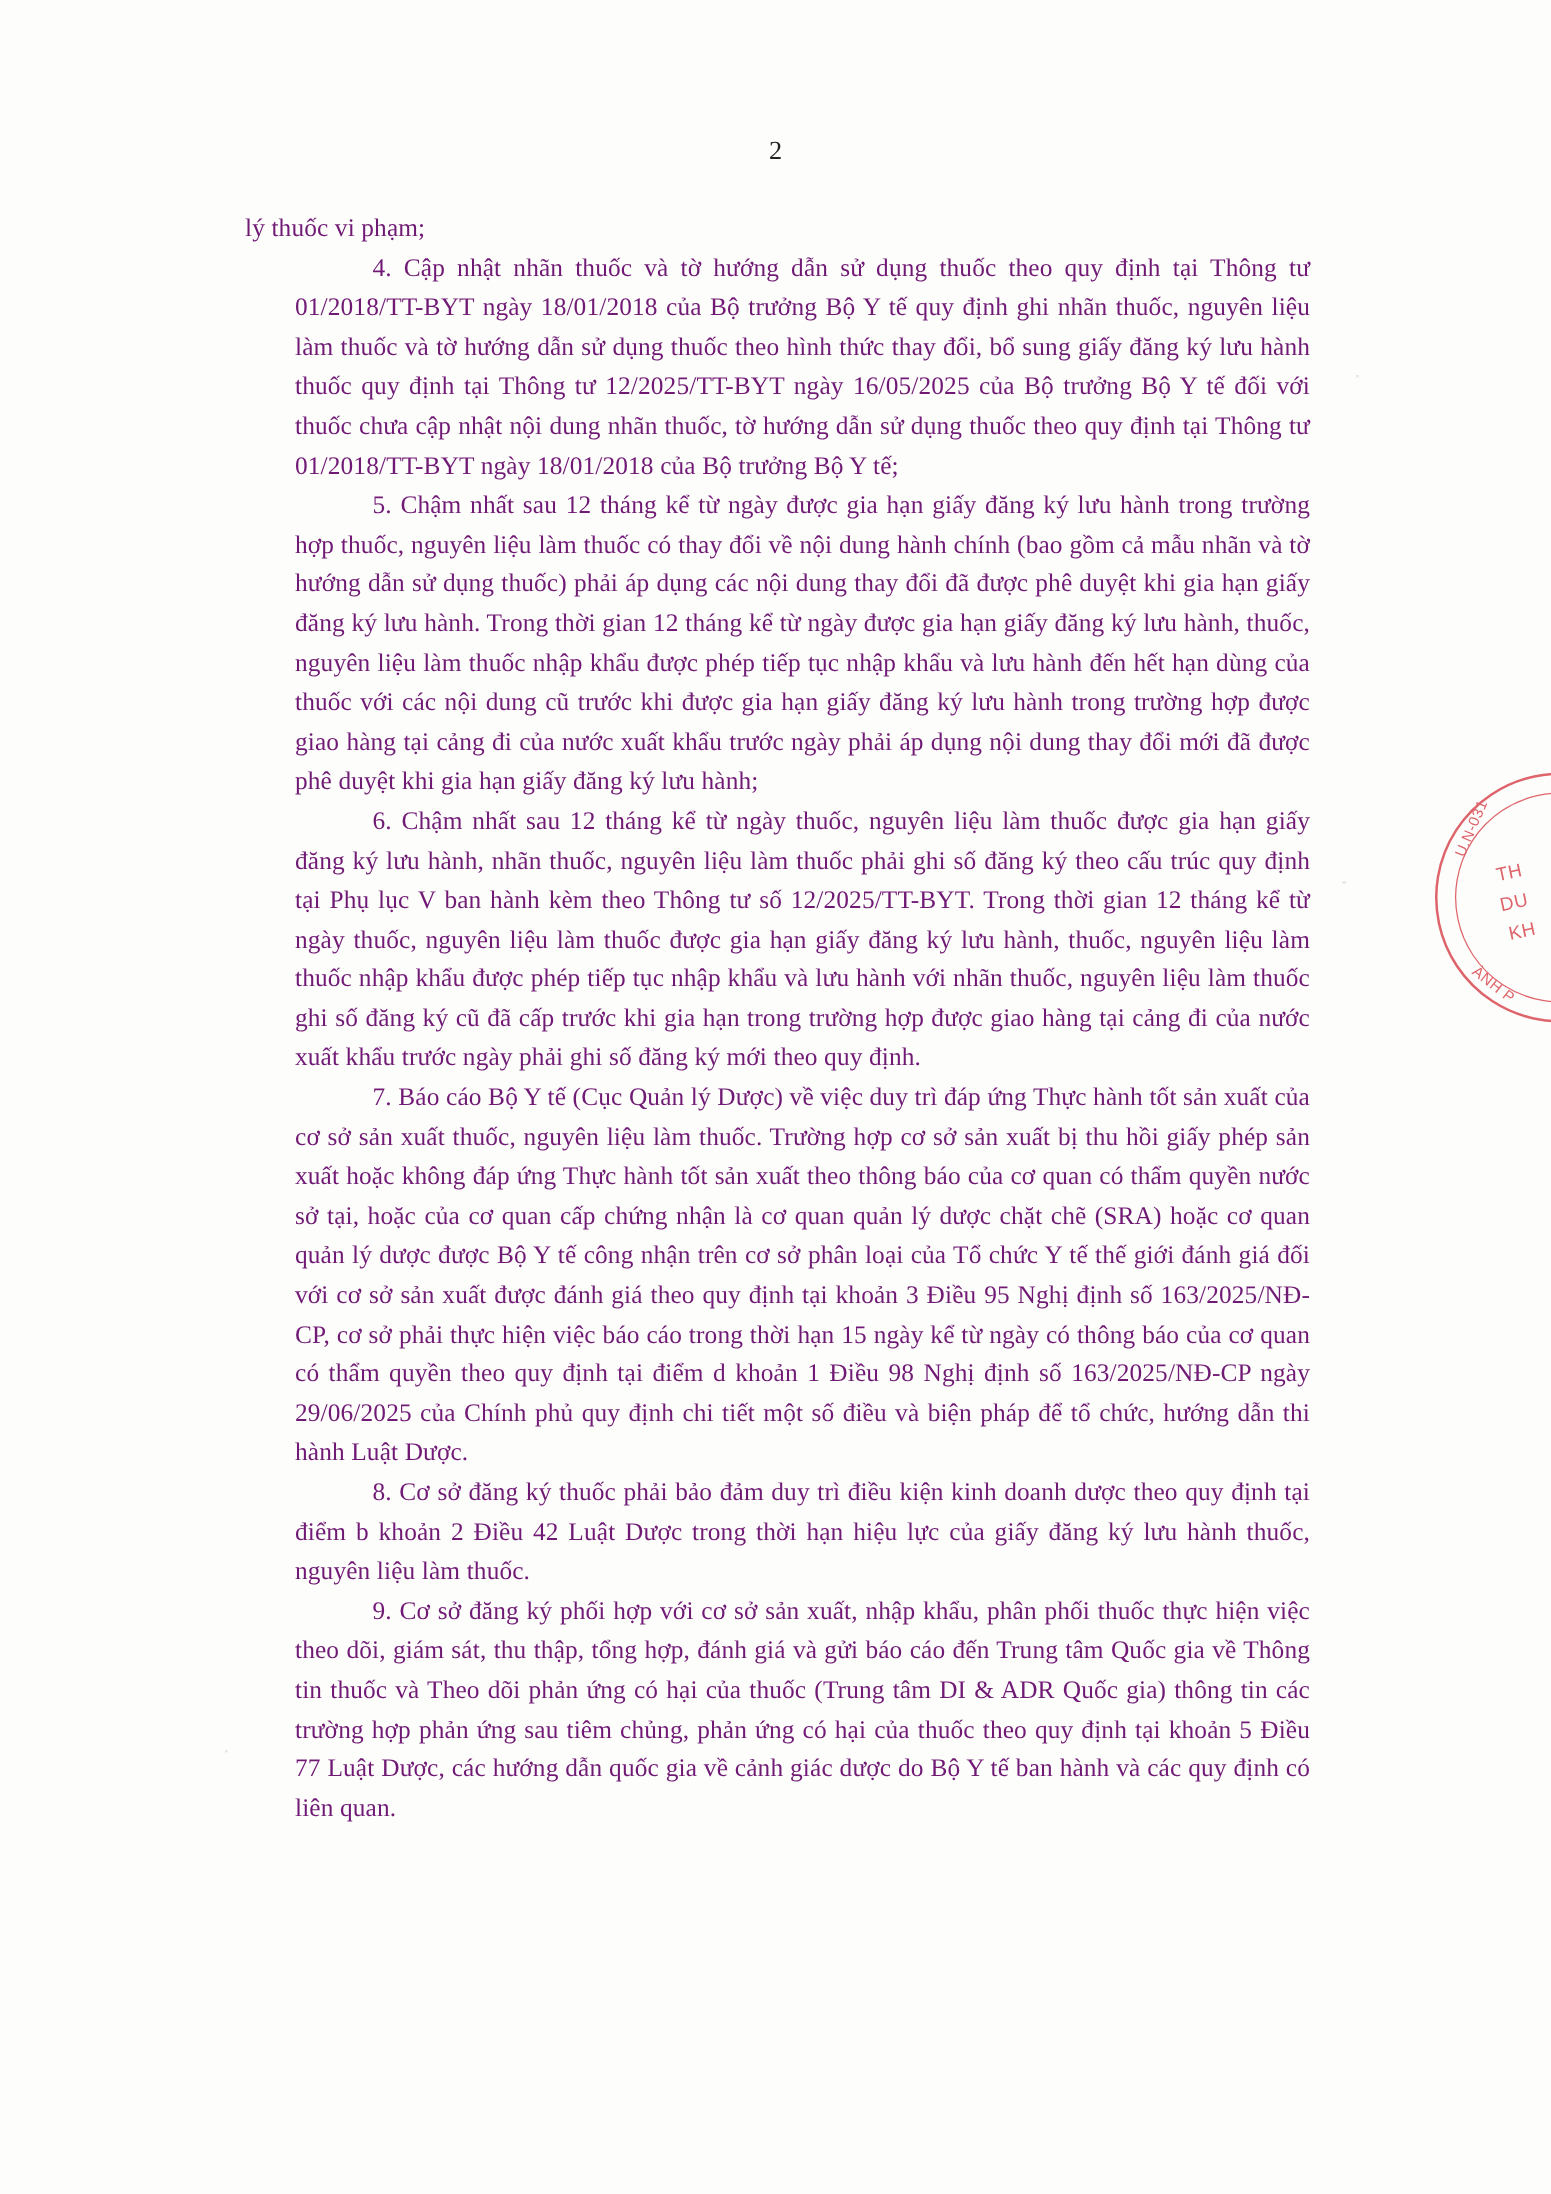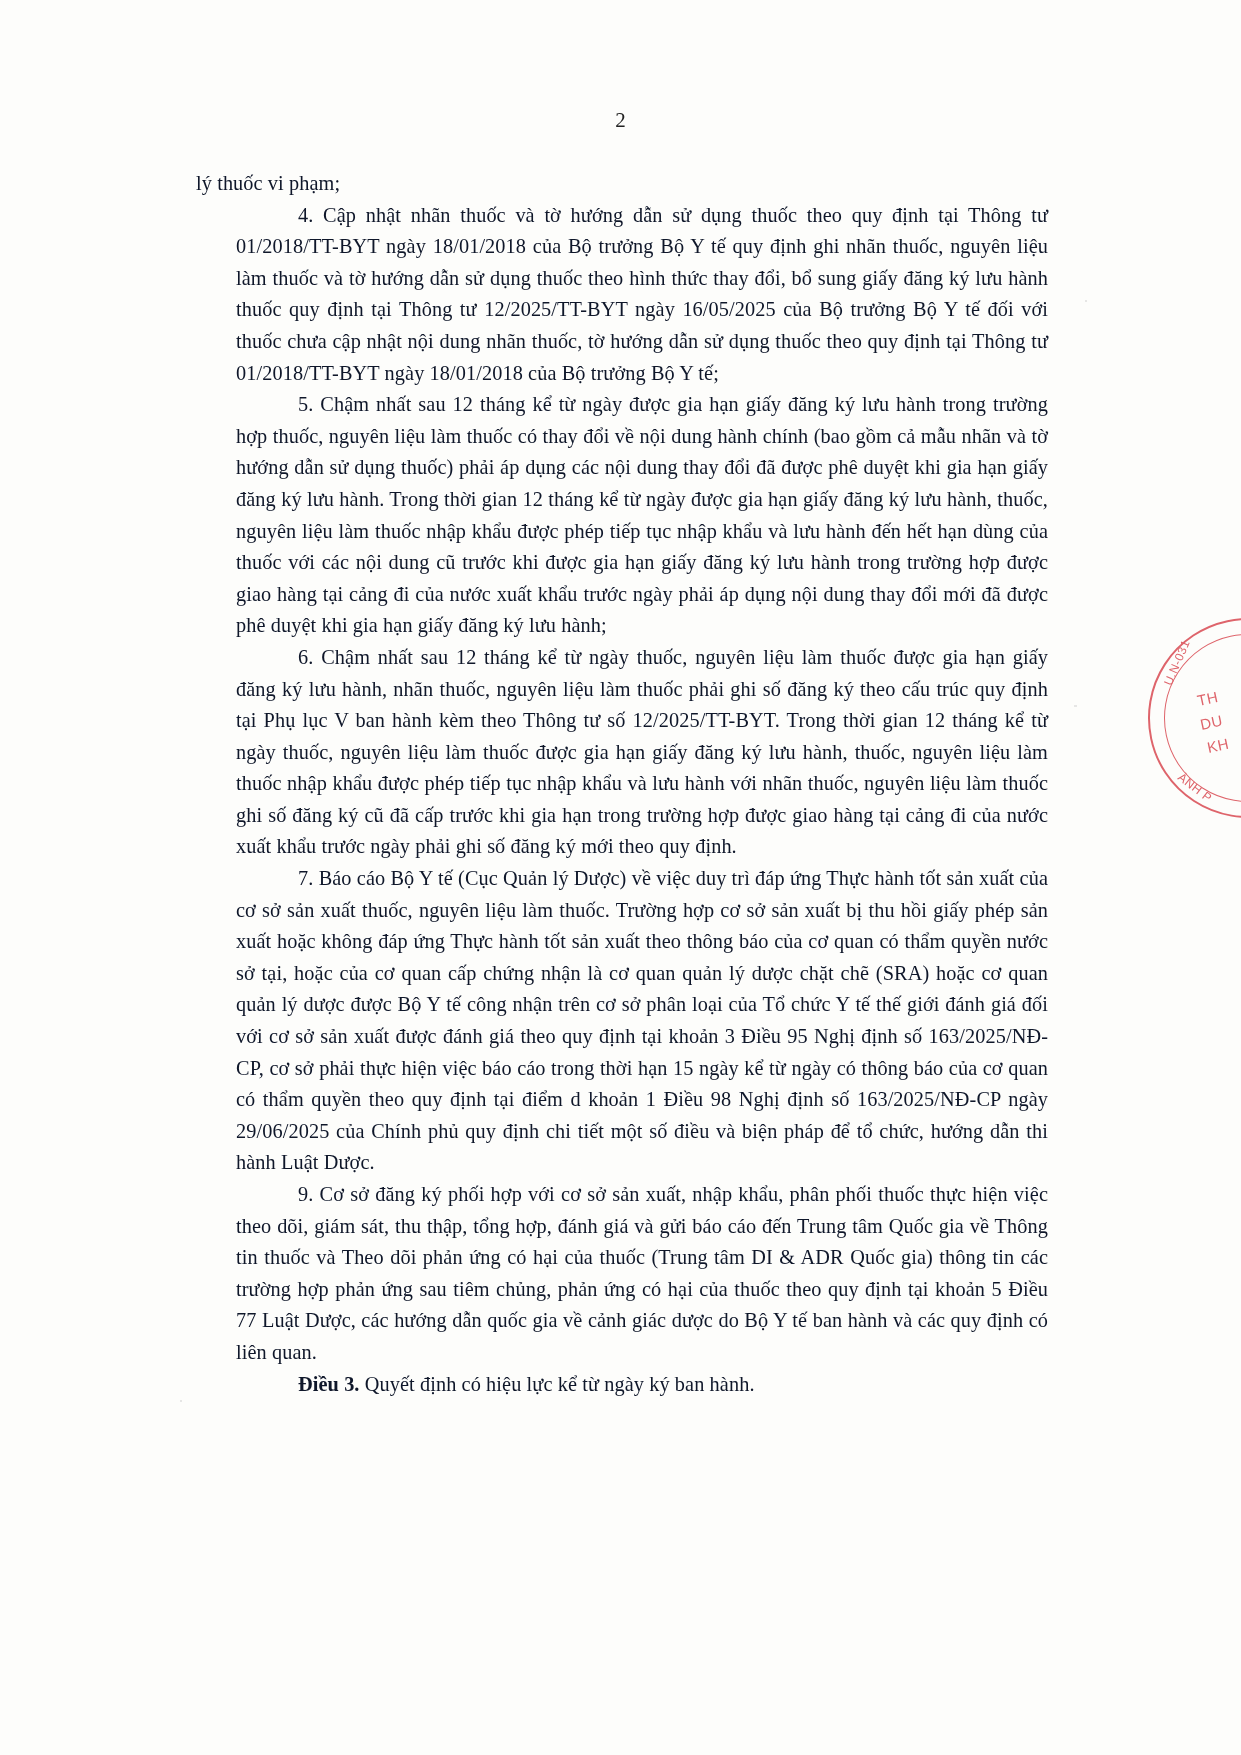--- a/index.html
+++ b/index.html
@@ -30,21 +30,21 @@
     color: #222;
   }
   .doc-body {
     position: absolute;
     top: 168px;
     left: 196px;
     width: 852px;
     font-size: 20.3px;
     line-height: 31.6px;
     text-align: justify;
-    color: #0f172a;
+    color: #701a75;
     letter-spacing: 0.1px;
   }
   .doc-body p {
     margin: 0;
   }
   .doc-body p.indent {
     text-indent: 62px;
     margin-left: 40px;
   }
   .doc-body p.noindent {
@@ -97,22 +97,22 @@
 <div class="page">
 
   <div class="page-number">2</div>
 
   <div class="doc-body">
     <p class="noindent">lý thuốc vi phạm;</p>
     <p class="indent">4. Cập nhật nhãn thuốc và tờ hướng dẫn sử dụng thuốc theo quy định tại Thông tư 01/2018/TT-BYT ngày 18/01/2018 của Bộ trưởng Bộ Y tế quy định ghi nhãn thuốc, nguyên liệu làm thuốc và tờ hướng dẫn sử dụng thuốc theo hình thức thay đổi, bổ sung giấy đăng ký lưu hành thuốc quy định tại Thông tư 12/2025/TT-BYT ngày 16/05/2025 của Bộ trưởng Bộ Y tế đối với thuốc chưa cập nhật nội dung nhãn thuốc, tờ hướng dẫn sử dụng thuốc theo quy định tại Thông tư 01/2018/TT-BYT ngày 18/01/2018 của Bộ trưởng Bộ Y tế;</p>
     <p class="indent">5. Chậm nhất sau 12 tháng kể từ ngày được gia hạn giấy đăng ký lưu hành trong trường hợp thuốc, nguyên liệu làm thuốc có thay đổi về nội dung hành chính (bao gồm cả mẫu nhãn và tờ hướng dẫn sử dụng thuốc) phải áp dụng các nội dung thay đổi đã được phê duyệt khi gia hạn giấy đăng ký lưu hành. Trong thời gian 12 tháng kể từ ngày được gia hạn giấy đăng ký lưu hành, thuốc, nguyên liệu làm thuốc nhập khẩu được phép tiếp tục nhập khẩu và lưu hành đến hết hạn dùng của thuốc với các nội dung cũ trước khi được gia hạn giấy đăng ký lưu hành trong trường hợp được giao hàng tại cảng đi của nước xuất khẩu trước ngày phải áp dụng nội dung thay đổi mới đã được phê duyệt khi gia hạn giấy đăng ký lưu hành;</p>
     <p class="indent">6. Chậm nhất sau 12 tháng kể từ ngày thuốc, nguyên liệu làm thuốc được gia hạn giấy đăng ký lưu hành, nhãn thuốc, nguyên liệu làm thuốc phải ghi số đăng ký theo cấu trúc quy định tại Phụ lục V ban hành kèm theo Thông tư số 12/2025/TT-BYT. Trong thời gian 12 tháng kể từ ngày thuốc, nguyên liệu làm thuốc được gia hạn giấy đăng ký lưu hành, thuốc, nguyên liệu làm thuốc nhập khẩu được phép tiếp tục nhập khẩu và lưu hành với nhãn thuốc, nguyên liệu làm thuốc ghi số đăng ký cũ đã cấp trước khi gia hạn trong trường hợp được giao hàng tại cảng đi của nước xuất khẩu trước ngày phải ghi số đăng ký mới theo quy định.</p>
     <p class="indent">7. Báo cáo Bộ Y tế (Cục Quản lý Dược) về việc duy trì đáp ứng Thực hành tốt sản xuất của cơ sở sản xuất thuốc, nguyên liệu làm thuốc. Trường hợp cơ sở sản xuất bị thu hồi giấy phép sản xuất hoặc không đáp ứng Thực hành tốt sản xuất theo thông báo của cơ quan có thẩm quyền nước sở tại, hoặc của cơ quan cấp chứng nhận là cơ quan quản lý dược chặt chẽ (SRA) hoặc cơ quan quản lý dược được Bộ Y tế công nhận trên cơ sở phân loại của Tổ chức Y tế thế giới đánh giá đối với cơ sở sản xuất được đánh giá theo quy định tại khoản 3 Điều 95 Nghị định số 163/2025/NĐ-CP, cơ sở phải thực hiện việc báo cáo trong thời hạn 15 ngày kể từ ngày có thông báo của cơ quan có thẩm quyền theo quy định tại điểm d khoản 1 Điều 98 Nghị định số 163/2025/NĐ-CP ngày 29/06/2025 của Chính phủ quy định chi tiết một số điều và biện pháp để tổ chức, hướng dẫn thi hành Luật Dược.</p>
+    <p class="indent">8. Cơ sở đăng ký thuốc phải bảo đảm duy trì điều kiện kinh doanh dược theo quy định tại điểm b khoản 2 Điều 42 Luật Dược trong thời hạn hiệu lực của giấy đăng ký lưu hành thuốc, nguyên liệu làm thuốc.</p>
     <p class="indent">9. Cơ sở đăng ký phối hợp với cơ sở sản xuất, nhập khẩu, phân phối thuốc thực hiện việc theo dõi, giám sát, thu thập, tổng hợp, đánh giá và gửi báo cáo đến Trung tâm Quốc gia về Thông tin thuốc và Theo dõi phản ứng có hại của thuốc (Trung tâm DI &amp; ADR Quốc gia) thông tin các trường hợp phản ứng sau tiêm chủng, phản ứng có hại của thuốc theo quy định tại khoản 5 Điều 77 Luật Dược, các hướng dẫn quốc gia về cảnh giác dược do Bộ Y tế ban hành và các quy định có liên quan.</p>
-    <p class="indent"><span class="bold">Điều 3.</span><span> Quyết định có hiệu lực kể từ ngày ký ban hành.</span></p>
   </div>
 
   <div class="stamp">
     <div class="inner-ring"></div>
     <span class="stamp-text t1">U.N-031</span>
     <span class="stamp-text t2">ÀNH P</span>
     <span class="stamp-text t3">TH</span>
     <span class="stamp-text t4">DU</span>
     <span class="stamp-text t5">KH</span>
 

